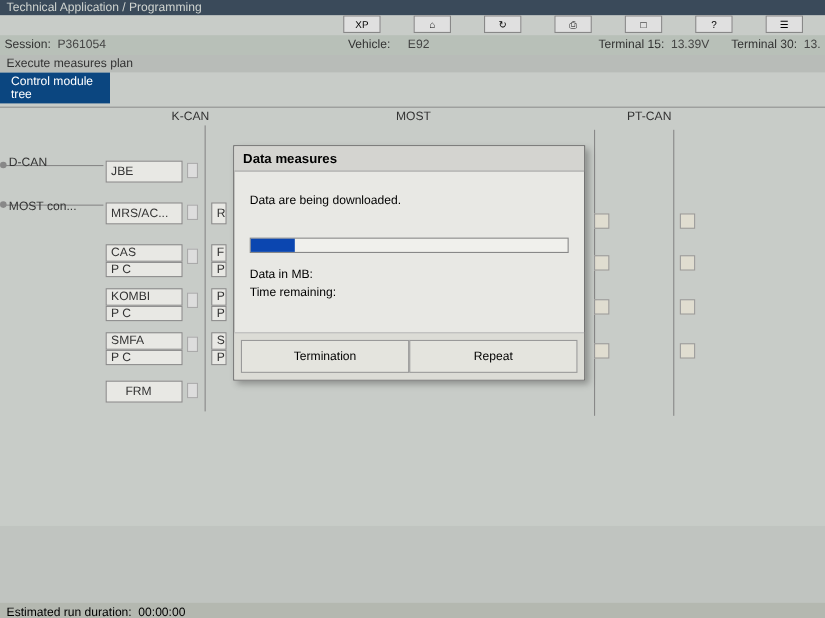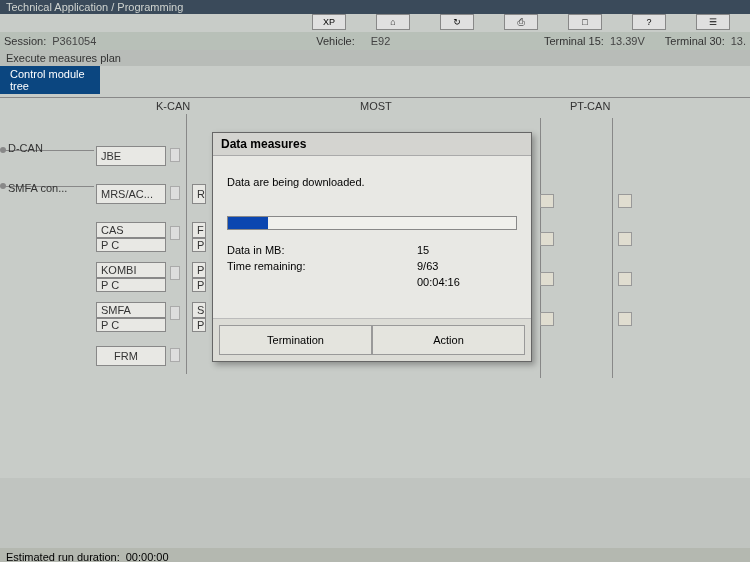--- a/index.html
+++ b/index.html
@@ -118,21 +118,21 @@
   <div class="line-h" style="left:540px; top:20px; width:1px; height:260px; background:none; border-left:1px solid #888;"></div>
   <div class="line-h" style="left:612px; top:20px; width:1px; height:260px; background:none; border-left:1px solid #888;"></div>
 
   <div class="module m-jbe">
       <span>JBE</span>
     </div>
   <div class="small-conn" style="left:170px; top:50px;"></div>
 
   <div class="line-h" style="left:4px; top:88px; width:90px;"></div>
   <div class="module m-mostcon" style="border:none; background:none;">
-      <span>SMFA con...</span>
+      <span>MOST con...</span>
     </div>
   <div class="dot" style="left:0px; top:85px;"></div>
 
   <div class="module m-mrs">
       <span>MRS/AC...</span>
     </div>
   <div class="small-conn" style="left:170px; top:88px;"></div>
   <div class="module" style="left:192px; top:86px; width:14px;">
       <span>R</span>
     </div>
@@ -198,30 +198,25 @@
     <div class="dialog-body">
       <div class="dialog-msg">Data are being downloaded.</div>
       <div class="progress">
         <div class="progress-fill"></div>
       </div>
       <div class="dialog-info">
         <div class="info-labels">
           <div class="info-line">Data in MB:</div>
           <div class="info-line">Time remaining:</div>
         </div>
-        <div class="info-vals">
-          <div class="info-line">15</div>
-          <div class="info-line">9/63</div>
-          <div class="info-line">00:04:16</div>
-        </div>
       </div>
     </div>
     <div class="dialog-buttons">
       <div class="dlg-btn">Termination</div>
-      <div class="dlg-btn">Action</div>
+      <div class="dlg-btn">Repeat</div>
     </div>
   </div>
 </div>
 
 <div class="blank"></div>
 
 <div class="footer">
   <span>Estimated run duration:</span>
   <span style="margin-left:6px;">00:00:00</span>
 </div>

